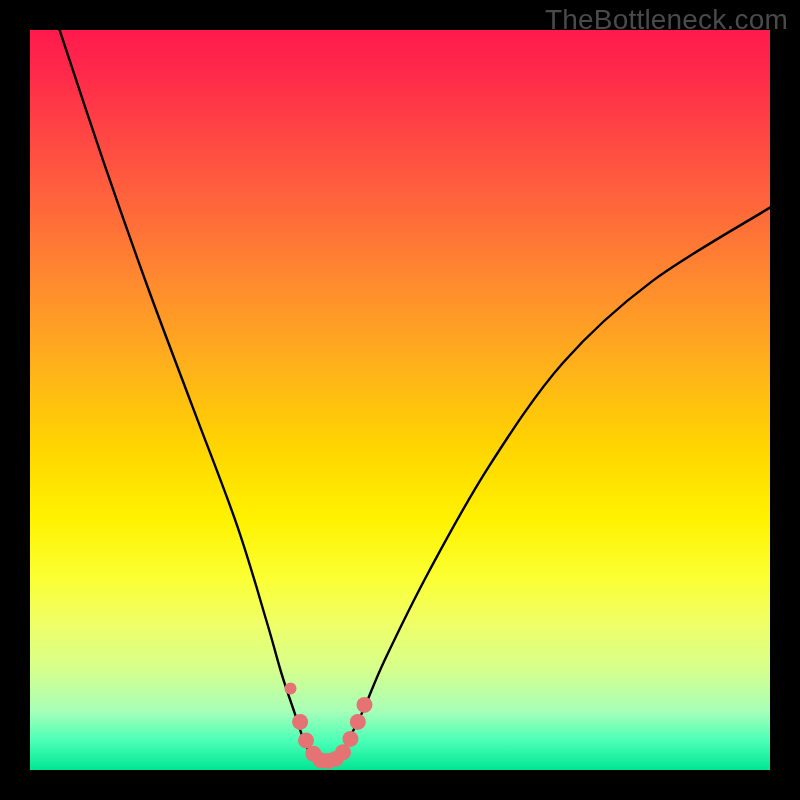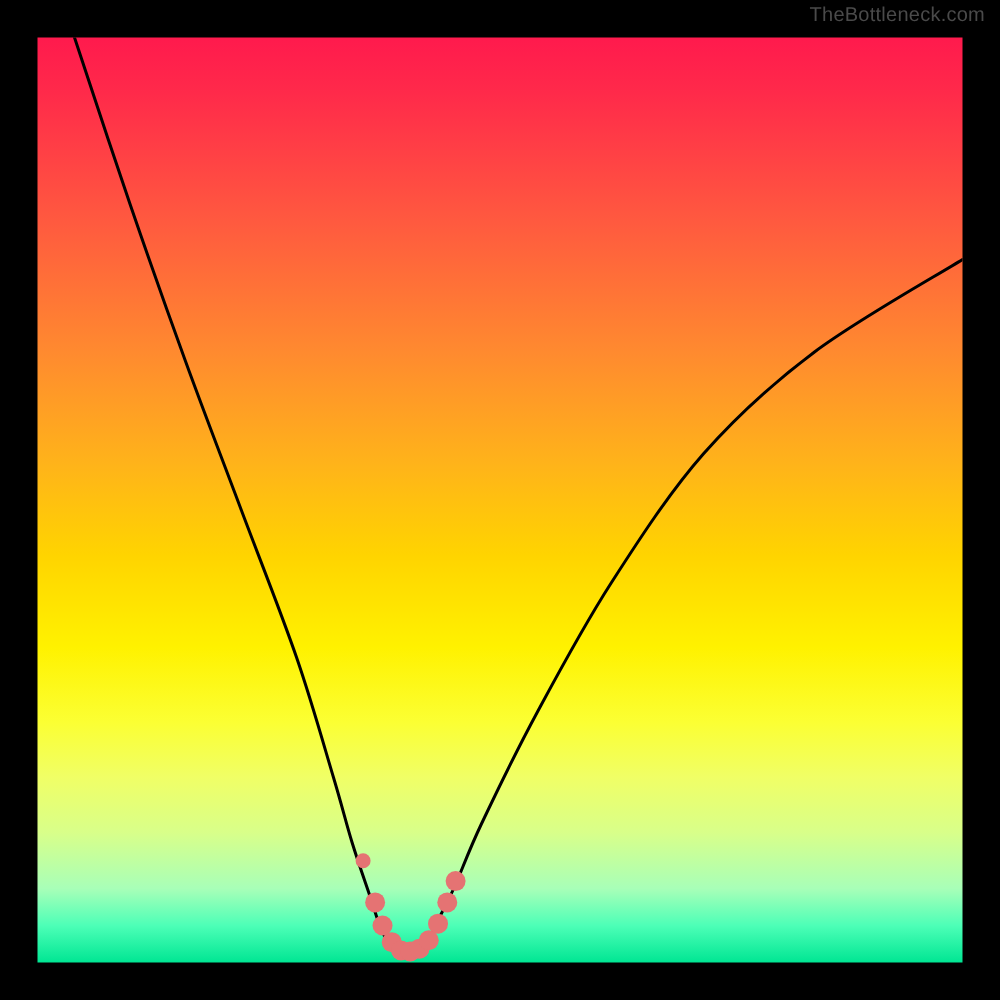--- a/index.html
+++ b/index.html
@@ -31,21 +31,21 @@
       #a8ffb8 92%,
       #4dffb7 96%,
       #00e693 100%
     );
   }
   .watermark {
     position: absolute;
     top: 4px;
     right: 12px;
     color: #4a4a4a;
-    font-size: 16px;
+    font-size: 28px;
     font-weight: 500;
     letter-spacing: 0.2px;
     z-index: 20;
     user-select: none;
   }
   svg.curve {
     position: absolute;
     left: 0;
     top: 0;
     width: 740px;

